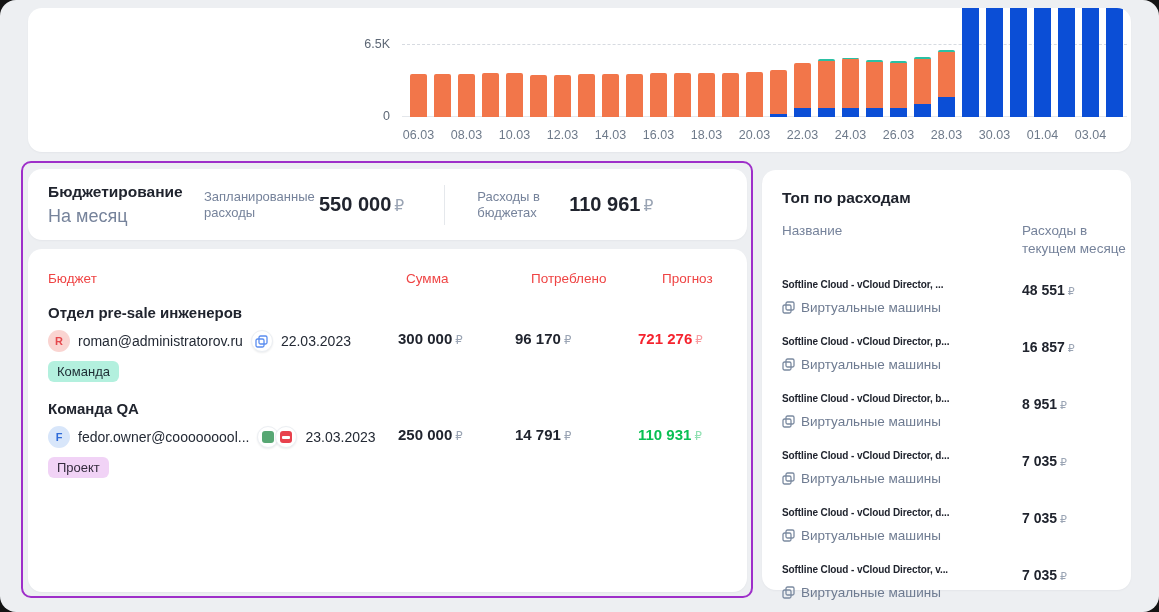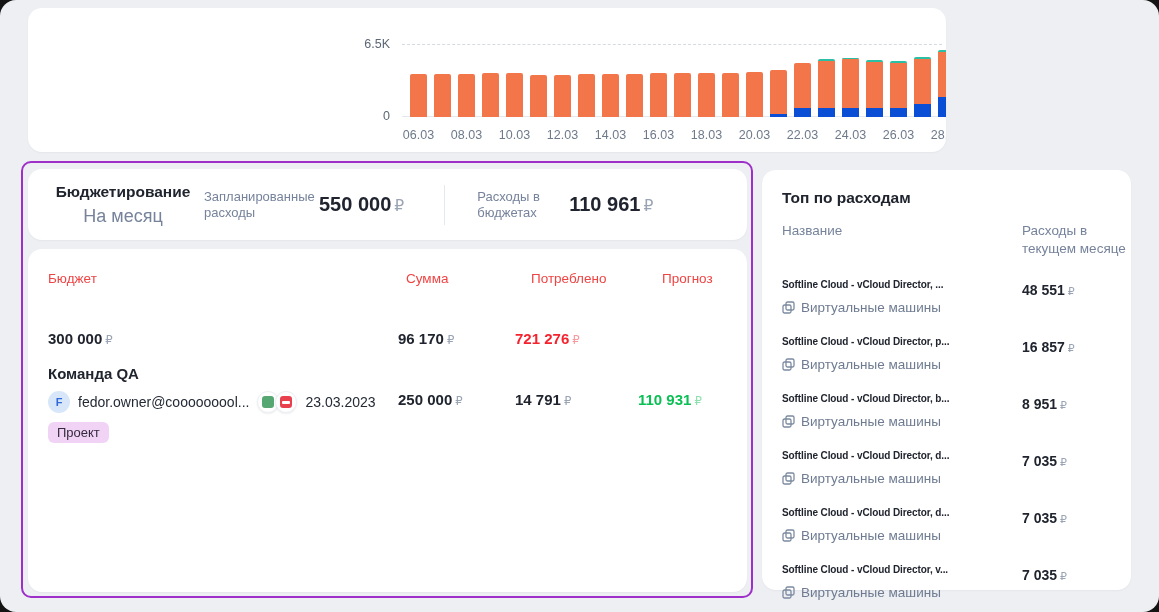--- a/index.html
+++ b/index.html
@@ -10,39 +10,39 @@
   }
   .app {
     position: relative; width: 1159px; height: 612px;
     background: #edeff2; border-radius: 16px; overflow: hidden;
   }
   .card {
     position: absolute; background: #ffffff; border-radius: 14px;
     box-shadow: 0 1px 2px rgba(16,24,40,0.04);
   }
   
-  .chart-card { left: 28px; top: 8px; width: 918px; height: 144px; overflow: hidden; }
+  .chart-card { left: 28px; top: 8px; width: 1103px; height: 144px; overflow: hidden; }
   .gridline-dashed { position: absolute; left: 374px; right: 4px; top: 36px; border-top: 1px dashed #d7dbe1; }
   .gridline-base   { position: absolute; left: 374px; right: 4px; top: 108px; border-top: 1px solid #e4e7eb; }
   .ytick { position: absolute; left: 318px; width: 44px; text-align: right; font-size: 12.5px; color: #5d6775; }
   .plot { position: absolute; left: 382px; top: 0; width: 721px; height: 144px; }
   .bar {
     position: absolute; bottom: 35px; width: 17px;
     display: flex; flex-direction: column-reverse;
     border-radius: 2px 2px 0 0; overflow: hidden;
   }
   .xtick { position: absolute; top: 120px; width: 48px; text-align: center; font-size: 12.5px; color: #6e7a8a; }
   
   .purple-outline {
     position: absolute; left: 21px; top: 161px; width: 732px; height: 437px;
     border: 2px solid #9e2fc9; border-radius: 10px; pointer-events: none;
   }
   
   .summary-card { left: 28px; top: 169px; width: 719px; height: 71px; display: flex; align-items: center; padding: 0 20px; }
-  .sum-block1 { width: 150px; text-align: center; }
+  .sum-block1 { width: 150px; }
   .title-15 { font-size: 15.5px; font-weight: 700; color: #20242e; }
   .muted { color: #76839b; }
   .sum-period { font-size: 18px; margin-top: 5px; }
   .kpi { display: flex; align-items: center; }
   .kpi-label { font-size: 13px; line-height: 16px; color: #76839b; }
   .kpi-value { font-size: 20px; font-weight: 700; color: #20242e; margin-left: 10px; white-space: nowrap; }
   .rub { color: #9aa4b4; font-weight: 400; font-size: 0.78em; margin-left: 3px; }
   .v-divider { width: 1px; height: 40px; background: #e5e8ec; margin: 0 32px 0 40px; }
   
   .table-card { left: 28px; top: 249px; width: 719px; height: 343px; padding: 22px 20px 0 20px; }
@@ -247,20 +247,35 @@
 
   <div class="card table-card">
     <div class="b-grid b-head">
       <div>Бюджет</div>
       <div>Сумма</div>
       <div>Потреблено</div>
       <div>Прогноз</div>
     </div>
     <div id="budget-rows">
         <div class="b-grid b-row">
+          <div>
+            <div class="b-name">Отдел pre-sale инженеров</div>
+            <div class="b-meta">
+              <div class="avatar avatar-red">R</div>
+              <div class="b-email">roman@administratorov.ru</div>
+              <div class="badge">
+                <svg width="13" height="13" viewBox="0 0 13 13" class="vm-icon">
+                  <rect x="1" y="4" width="8" height="8" rx="1.5" fill="none" stroke="#5b8def" stroke-width="1.3"></rect>
+                  <rect x="4" y="1" width="8" height="8" rx="1.5" fill="none" stroke="#5b8def" stroke-width="1.3"></rect>
+                </svg>
+              </div>
+              <div class="b-date">22.03.2023</div>
+            </div>
+            <div class="tagline"><span class="tag tag-teal">Команда</span></div>
+          </div>
           <div class="b-val"><span>300 000</span><span class="rub">₽</span></div>
           <div class="b-val"><span>96 170</span><span class="rub">₽</span></div>
           <div class="b-val fc-danger"><span>721 276</span><span class="rub">₽</span></div>
         </div>
         <div class="b-grid b-row">
           <div>
             <div class="b-name">Команда QA</div>
             <div class="b-meta">
               <div class="avatar avatar-blue">F</div>
               <div class="b-email">fedor.owner@cooooooool...</div>

